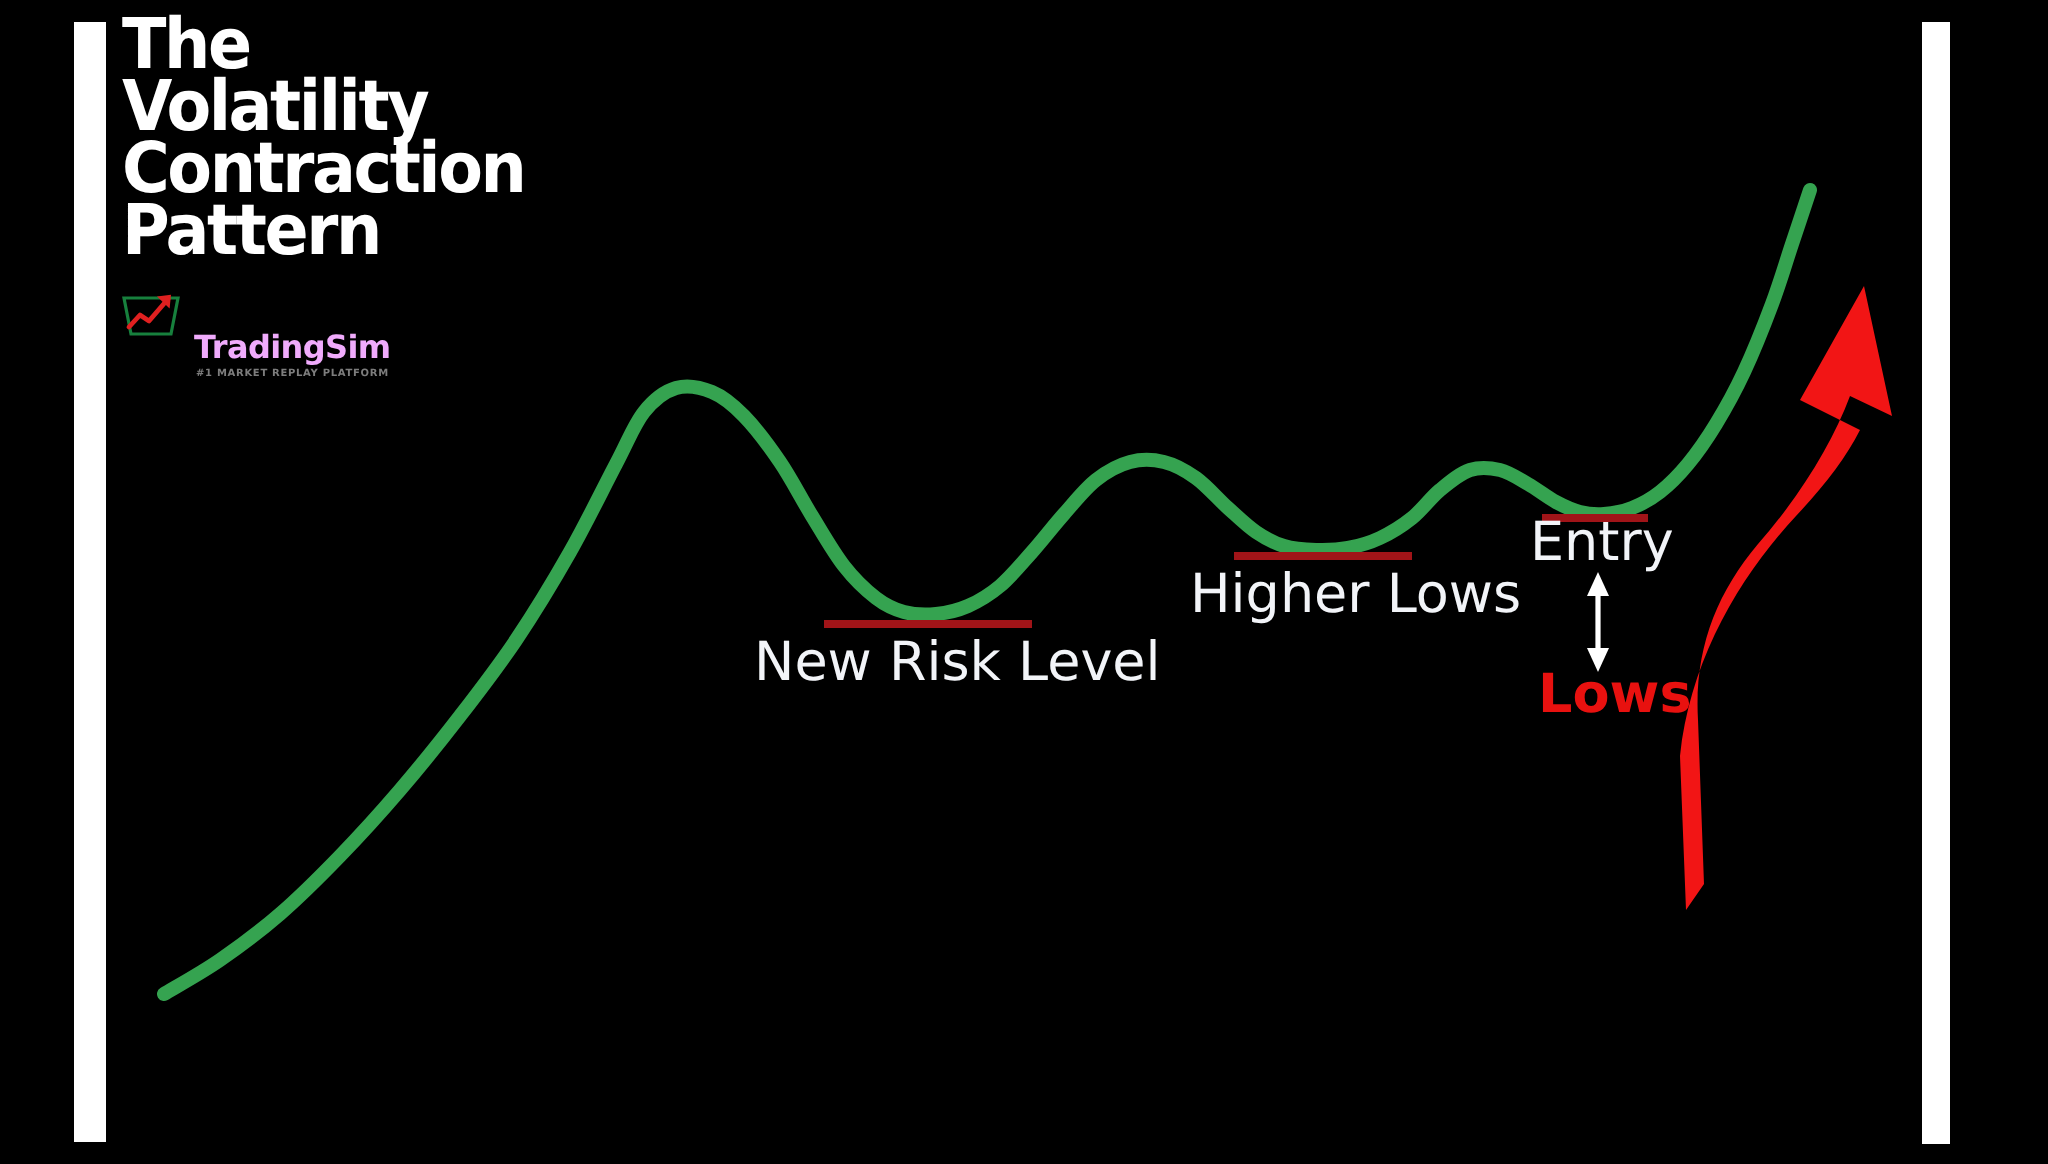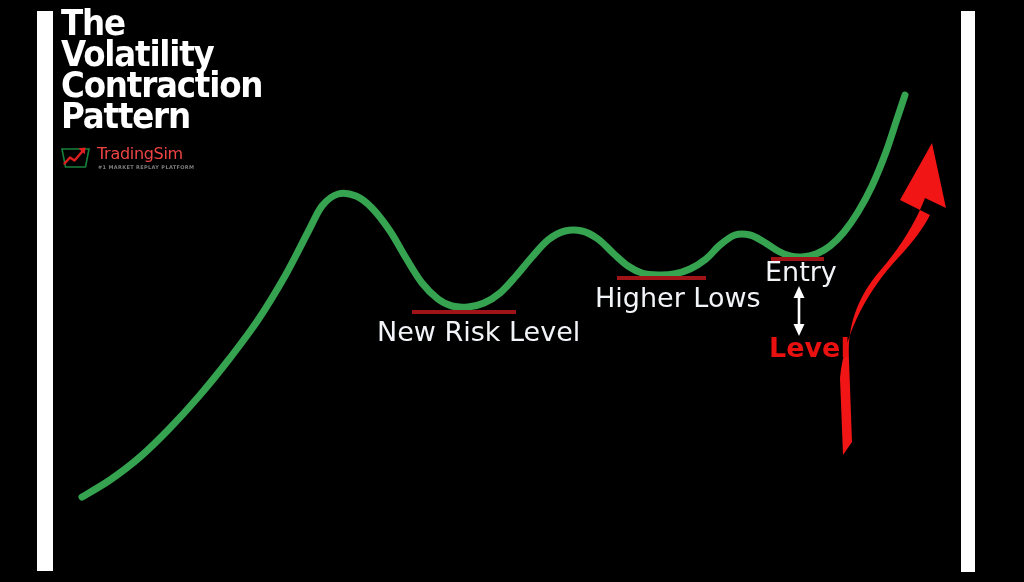--- a/index.html
+++ b/index.html
@@ -30,22 +30,22 @@
     white-space:nowrap;
     transform:scaleX(0.93);
     transform-origin:left center;
   }
 
   
   #logo { position:absolute; left:60px; top:144px; display:flex; align-items:flex-start; }
   #logo-mark { width:31px; height:26px; flex:0 0 auto; margin-right:6px; }
   #logo-text { display:flex; flex-direction:column; justify-content:flex-start; padding-top:1px; }
   #logo-word {
-    color:#ef4444; font-family:"DejaVu Sans", sans-serif; font-weight:normal;
-    font-size:16px; line-height:17px; letter-spacing:-0.3px; white-space:nowrap;
+    color:#f0abfc; font-family:"DejaVu Sans", sans-serif; font-weight:bold;
+    font-size:16px; line-height:17px; letter-spacing:-0.3px; white-space:nowrap;margin-top:20px;
   }
   #logo-tag {
     color:#7d7d7d; font-family:"DejaVu Sans", sans-serif; font-weight:bold;
     font-size:5px; line-height:8px; letter-spacing:0.35px; white-space:nowrap;
     margin-top:1px; margin-left:1px;
   }
 
   
   #chart-svg { position:absolute; left:0; top:0; width:1024px; height:582px; }
 
@@ -114,15 +114,15 @@
     <g>
       <line x1="799" y1="292" x2="799" y2="330" stroke="#ffffff" stroke-width="2.6"></line>
       <path d="M799 286 L793.5 298 L804.5 298 Z" fill="#ffffff"></path>
       <path d="M799 336 L793.5 324 L804.5 324 Z" fill="#ffffff"></path>
     </g>
   </svg>
 
   <div class="anno" id="label-new-risk-level">New Risk Level</div>
   <div class="anno" id="label-higher-lows">Higher Lows</div>
   <div class="anno" id="label-entry">Entry</div>
-  <div class="anno" id="label-stop" style="color: rgb(232, 17, 15);">Level</div>
+  <div class="anno" id="label-stop" style="color: rgb(232, 17, 15);">Lows</div>
 
 </div>
 
 </body></html>

